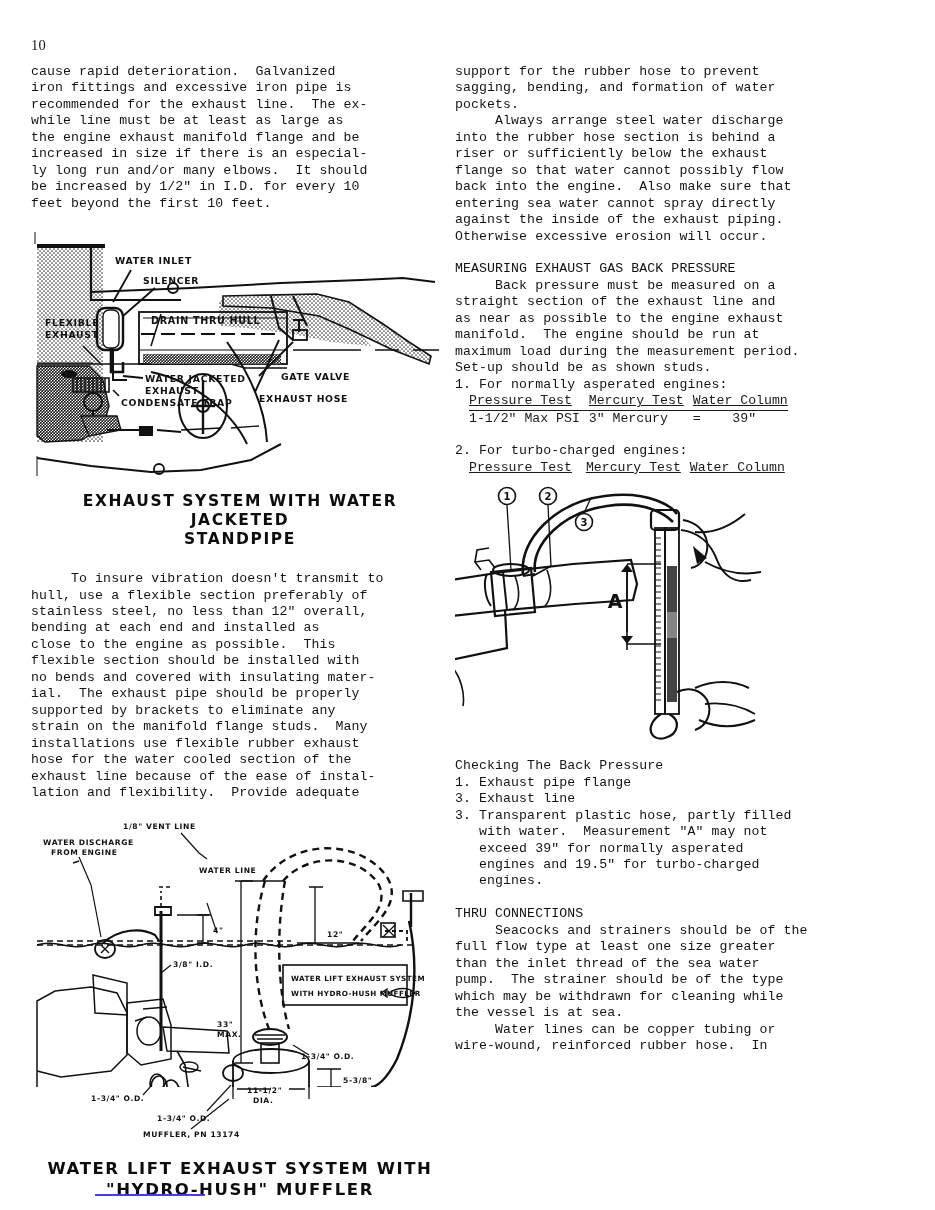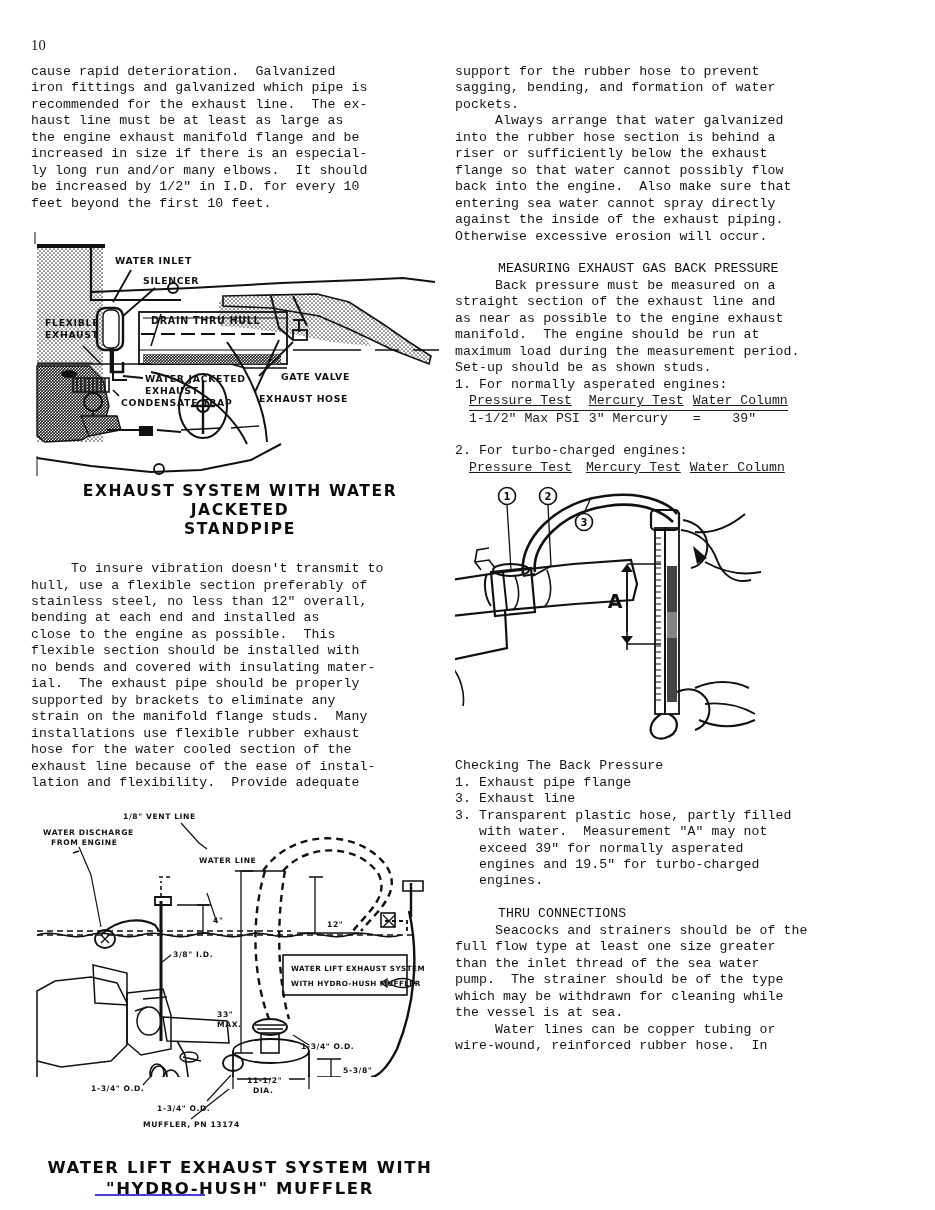--- a/index.html
+++ b/index.html
@@ -26,21 +26,21 @@
   .body-txt{
     font-size:13.2px;line-height:16.45px;
     letter-spacing:0.1px;
     white-space:pre;
     color:#141414;
     font-family:"Liberation Mono","DejaVu Sans Mono",monospace;
   }
 
   .sec-head{
     font-size:13.2px;line-height:16.45px;white-space:pre;
-    letter-spacing:0.1px;color:#101010;margin-left:43px;
+    letter-spacing:0.1px;color:#101010;
   }
 
   .gap{height:16.45px;}
 
   
   .ptable{margin:0;padding:0;border-collapse:collapse;
      font-size:13.2px;line-height:16.45px;white-space:pre;
      font-family:"Liberation Mono","DejaVu Sans Mono",monospace;}
   .ptable td{padding:0;white-space:pre;}
   .ptable .hdr td{text-decoration:underline;}
@@ -66,23 +66,23 @@
 </head>
 <body>
 
 <div id="page">
 
   <div class="pagenum">10</div>
 
   <div class="col col-left">
 
     <div class="body-txt"><span>cause rapid deterioration.  Galvanized</span>
-<span>iron fittings and galvanized which pipe is</span>
+<span>iron fittings and excessive iron pipe is</span>
 <span>recommended for the exhaust line.  The ex-</span>
-<span>haust line must be at least as large as</span>
+<span>while line must be at least as large as</span>
 <span>the engine exhaust manifold flange and be</span>
 <span>increased in size if there is an especial-</span>
 <span>ly long run and/or many elbows.  It should</span>
 <span>be increased by 1/2" in I.D. for every 10</span>
 <span>feet beyond the first 10 feet.</span></div>
 
     <div class="figbox" style="margin-top:18px;">
       <svg width="412" height="252" viewBox="0 0 412 252">
         <defs>
           <pattern id="stipple" width="4" height="4" patternUnits="userSpaceOnUse">
@@ -169,21 +169,21 @@
         <text class="lbl" x="120" y="94" font-size="9.6" letter-spacing="0.7">DRAIN THRU HULL</text>
         <text class="lbl" x="14" y="96" font-size="9.3" letter-spacing="0.7">FLEXIBLE</text>
         <text class="lbl" x="14" y="108" font-size="9.3" letter-spacing="0.7">EXHAUST</text>
         <text class="lbl" x="114" y="152" font-size="9.3" letter-spacing="0.7">WATER JACKETED</text>
         <text class="lbl" x="114" y="164" font-size="9.3" letter-spacing="0.7">EXHAUST</text>
         <text class="lbl" x="90" y="176" font-size="9.3" letter-spacing="0.7">CONDENSATE TRAP</text>
         <text class="lbl" x="250" y="150" font-size="9.3" letter-spacing="0.7">GATE VALVE</text>
         <text class="lbl" x="228" y="172" font-size="9.3" letter-spacing="0.7">EXHAUST HOSE</text>
       </svg>
 
-      <div class="fig-cap cap1" style="margin-top:0;">
+      <div class="fig-cap cap1" style="margin-top:10px;">
         <div>EXHAUST SYSTEM WITH WATER JACKETED</div>
         <div>STANDPIPE</div>
       </div>
     </div>
 
     <div class="body-txt" style="margin-top:22px;"><span>     To insure vibration doesn't transmit to</span>
 <span>hull, use a flexible section preferably of</span>
 <span>stainless steel, no less than 12" overall,</span>
 <span>bending at each end and installed as</span>
 <span>close to the engine as possible.  This</span>
@@ -301,34 +301,34 @@
         <path d="M176 26 L200 0" class="dk" stroke-width="1.2"></path>
         <path d="M160 44 L198 14" class="dk" stroke-width="1.2"></path>
         <path d="M202 -6 L202 14 M278 -6 L278 14 M206 4 L240 4 M258 4 L274 4" class="dk" stroke-width="1.3"></path>
         <text class="lbl" x="60" y="16" font-size="7.6" letter-spacing="0.6">1-3/4" O.D.</text>
         <text class="lbl" x="126" y="36" font-size="7.6" letter-spacing="0.6">1-3/4" O.D.</text>
         <text class="lbl" x="216" y="8" font-size="7.6" letter-spacing="0.6">11-1/2"</text>
         <text class="lbl" x="222" y="18" font-size="7.6" letter-spacing="0.6">DIA.</text>
         <text class="lbl" x="112" y="52" font-size="7.6" letter-spacing="0.6">MUFFLER, PN 13174</text>
       </svg>
 
-      <div class="fig-cap cap2" style="margin-top:14px;text-align:center;">
+      <div class="fig-cap cap2" style="margin-top:5px;text-align:center;">
         <div>WATER LIFT EXHAUST SYSTEM WITH</div>
         <div>"HYDRO-HUSH" MUFFLER</div>
       </div>
     </div>
 
   </div>
 
   <div class="col col-right">
 
     <div class="body-txt"><span>support for the rubber hose to prevent</span>
 <span>sagging, bending, and formation of water</span>
 <span>pockets.</span>
-<span>     Always arrange that water galvanized</span>
+<span>     Always arrange steel water discharge</span>
 <span>into the rubber hose section is behind a</span>
 <span>riser or sufficiently below the exhaust</span>
 <span>flange so that water cannot possibly flow</span>
 <span>back into the engine.  Also make sure that</span>
 <span>entering sea water cannot spray directly</span>
 <span>against the inside of the exhaust piping.</span>
 <span>Otherwise excessive erosion will occur.</span></div>
 
     <div class="gap"></div>
 

